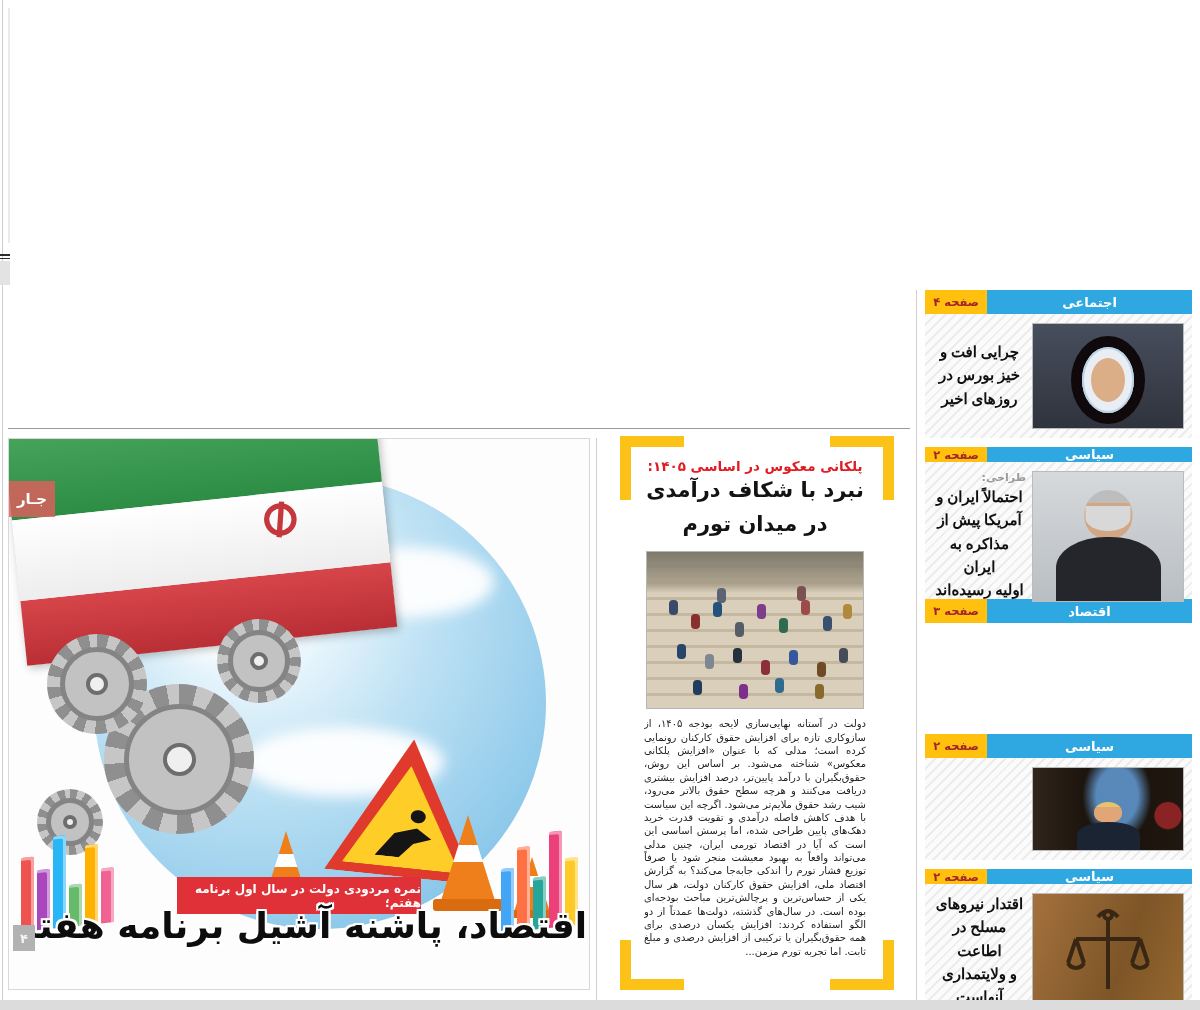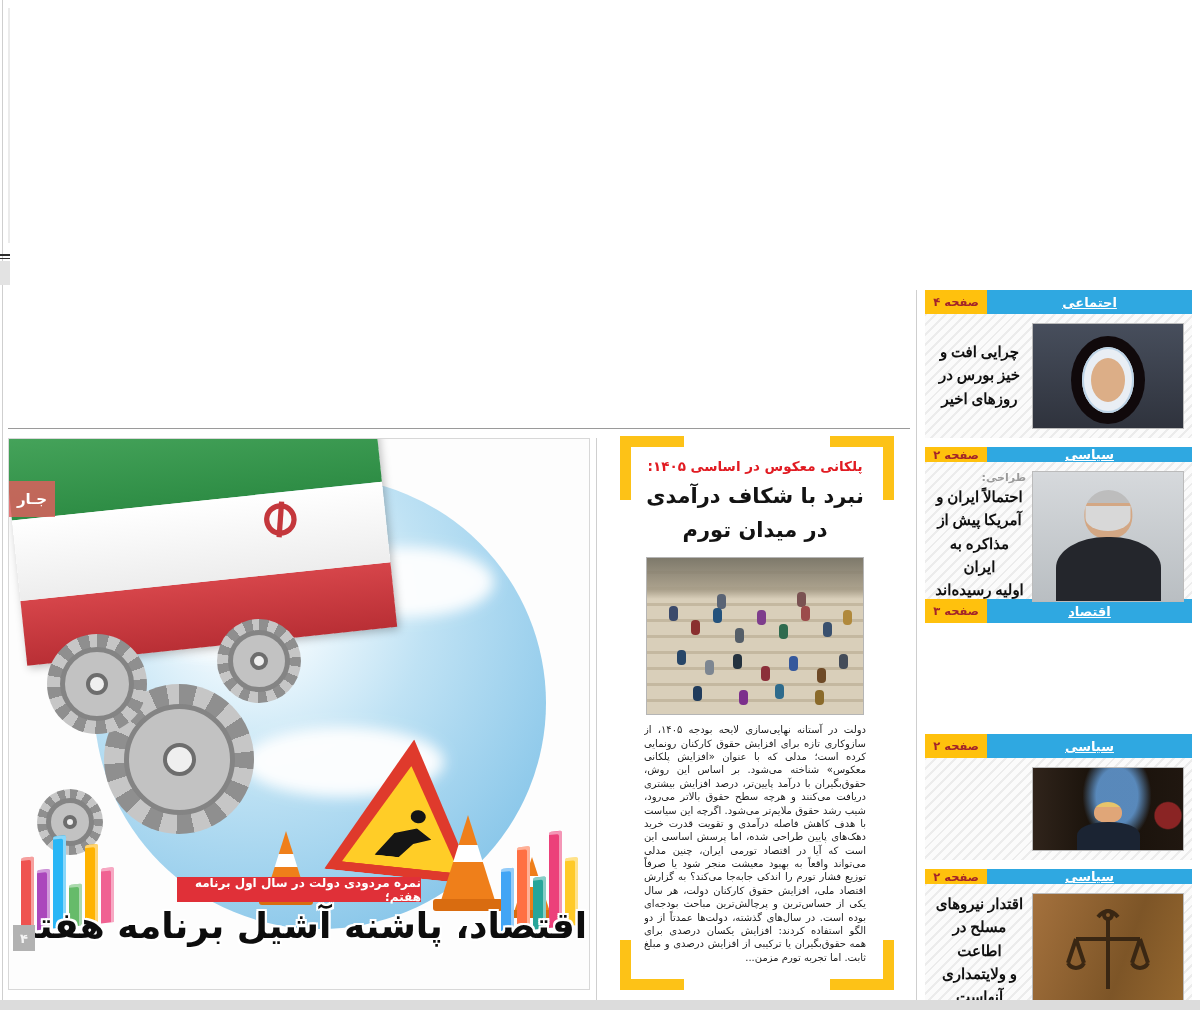--- a/index.html
+++ b/index.html
@@ -86,58 +86,58 @@
   .sign .worker::before { content:""; position:absolute; left:56%; top:0; width:22%; height:26%; border-radius:50%; background:#151515; }
   .sign .worker::after  { content:""; position:absolute; left:10%; bottom:0; width:80%; height:62%; background:#151515;
                  clip-path:polygon(0 100%,32% 22%,72% 0,100% 32%,68% 52%,44% 100%); }
   .cone { position:absolute; }
   .cone .body { width:100%; height:86%; clip-path:polygon(50% 0,88% 100%,12% 100%);
                 background:linear-gradient(180deg,#ef7f1a 0 36%,#fff 36% 56%,#ef7f1a 56% 100%); }
   .cone .base { width:100%; height:12%; background:#d96c10; border-radius:3px; }
   .bars { position:absolute; display:flex; align-items:flex-end; gap:3px; transform:skewY(-6deg); }
   .bars i { display:block; width:13px; background:var(--c); height:var(--h); border-radius:2px 2px 0 0;
             box-shadow:inset -3px 3px 0 rgba(255,255,255,.45); }
-  .banner { position:absolute; left:168px; top:438px; width:244px; height:25px; background:#e03038;
+  .banner { position:absolute; left:168px; top:438px; width:244px; height:37px; background:#e03038;
             color:#fff; font-weight:bold; font-size:12px; display:flex; align-items:center; justify-content:center; z-index:5; }
   .feature-title { position:absolute; left:0; right:0; top:466px; text-align:center; z-index:6;
             font-size:36px; font-weight:bold; color:#0d0d0d;
             text-shadow:2px 0 0 #fff,-2px 0 0 #fff,0 2px 0 #fff,0 -2px 0 #fff,2px 2px 0 #fff,-2px -2px 0 #fff,2px -2px 0 #fff,-2px 2px 0 #fff; }
   .page-tab { position:absolute; left:4px; top:486px; width:22px; height:26px; background:#b2b2b2;
             color:#f4f4f4; font-weight:bold; font-size:13px; display:flex; align-items:center; justify-content:center; z-index:7; }
 
   
   .budget { position:absolute; left:600px; top:436px; width:310px; height:566px; background:#fff; }
   .br { position:absolute; width:64px; height:64px; border:0 solid #fdc217; }
   .br.tl { top:0; left:20px;  border-top-width:11px; border-left-width:11px; }
   .br.tr { top:0; right:16px; border-top-width:11px; border-right-width:11px; }
   .br.bl { bottom:12px; left:20px;  border-bottom-width:11px; border-left-width:11px; height:50px; }
   .br.br-c { bottom:12px; right:16px; border-bottom-width:11px; border-right-width:11px; height:50px; }
   .budget .inner { position:absolute; inset:22px 44px 26px 44px; text-align:center; }
   .budget .kicker { color:#e11b22; font-weight:bold; font-size:13.5px; }
-  .budget .title { font-size:21px; font-weight:bold; color:#131313; line-height:1.6; white-space:pre-line; margin-top:6px; }
+  .budget .title { font-size:21px; font-weight:bold; color:#131313; line-height:1.6; white-space:pre-line; }
   .budget .photo { width:218px; height:158px; margin:10px auto 8px; border:1px solid #b5b5b5; position:relative; overflow:hidden;
             background:repeating-linear-gradient(180deg,#d9cfba 0 13px,#c4b8a0 13px 16px); }
   .budget .photo .shade { position:absolute; left:0; right:0; top:0; height:26%;
             background:linear-gradient(#6e6a5d,#a79d88 80%,transparent); opacity:.85; }
   .budget .photo .crowd { position:absolute; left:0; top:0; width:9px; height:15px; border-radius:4px;
             box-shadow: 22px 48px 0 #3b4a6b, 44px 62px 0 #8a2f2f, 66px 50px 0 #24527c, 88px 70px 0 #555e68,
                         110px 52px 0 #7e3d8c, 132px 66px 0 #2f6b4f, 154px 48px 0 #9c4b4b, 176px 64px 0 #39506e,
                         196px 52px 0 #b0893c, 30px 92px 0 #274668, 58px 102px 0 #7d8691, 86px 96px 0 #24323f,
                         114px 108px 0 #8c2f3a, 142px 98px 0 #35589c, 170px 110px 0 #6e4a27, 192px 96px 0 #444c59,
                         46px 128px 0 #213c5c, 92px 132px 0 #7c2f8c, 128px 126px 0 #2e6b8c, 168px 132px 0 #8a6a2a,
                         70px 36px 0 #5a6475, 150px 34px 0 #7a5252; }
   .budget .body { font-size:10px; line-height:1.34; text-align:justify; color:#1c1c1c; height:276px; overflow:hidden; margin-top:8px; }
   .budget .page { color:#e11b22; font-weight:bold; font-size:13px; margin-top:9px; }
 
   
   .sidebar { position:absolute; left:925px; top:290px; width:267px; display:flex; flex-direction:column; gap:9px; }
   .sb { display:flex; flex-direction:column; }
   .sb-head { height:24px; display:flex; }
   .sb-cat { flex:1; background:#2fa8e1; color:#fff; font-weight:bold; font-size:13px;
-            display:flex; align-items:center; justify-content:center;text-decoration:underline; }
+            display:flex; align-items:center; justify-content:center; }
   .sb-badge { width:62px; background:#ffc10d; color:#a3242a; font-weight:bold; font-size:11.5px;
             display:flex; align-items:center; justify-content:center; }
   .sb-body { flex:1; display:flex; padding:9px 8px; gap:6px;
             background:repeating-linear-gradient(135deg,#ececec 0 2px,#fbfbfb 2px 7px); }
   .sb-photo { width:152px; border:1px solid #bbb; position:relative; overflow:hidden; }
   .sb-text { flex:1; display:flex; flex-direction:column; justify-content:center; text-align:center; }
   .sb-kicker { color:#9a9a9a; font-size:11px; font-weight:bold; text-align:right; margin-bottom:2px; }
   .sb-title { font-size:15px; font-weight:bold; color:#101010; line-height:1.55; white-space:pre-line;font-family:Liberation Serif, serif; }
 
   .ph-bourse { background:linear-gradient(#474e5c,#2f333d); }

